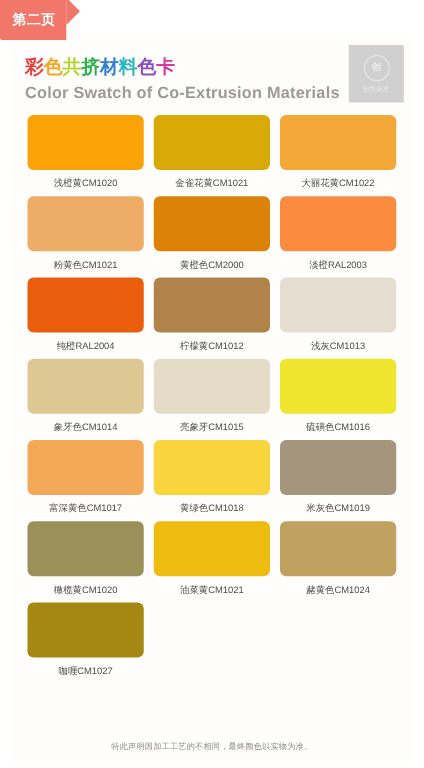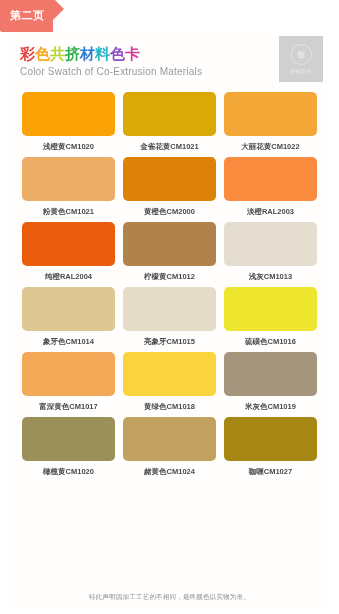--- a/index.html
+++ b/index.html
@@ -82,24 +82,25 @@
   .title-cn {
     font-size: 15px;
     font-weight: bold;
     letter-spacing: 0px;
     line-height: 1.1;
     white-space: nowrap;
   }
   .title-cn span { display: inline-block; }
   .title-en {
     margin-top: 3px;
-    font-size: 10px;
+    font-size: 13px;
     color: #9a9a9a;
     letter-spacing: 0.2px;
     white-space: nowrap;
+    font-weight: bold;
   }
 
   .logo-box {
     position: absolute;
     right: 8px;
     top: 6px;
     width: 44px;
     height: 46px;
     background: #c9c9c9;
     display: flex;
@@ -150,21 +151,20 @@
     height: 44px;
     border-radius: 5px;
   }
   .chip-label {
     margin-top: 6px;
     font-size: 7.5px;
     color: #4b4b4b;
     text-align: right;
     line-height: 1.2;
     white-space: nowrap;
-    font-weight: bold;
   }
 
   
   .footer {
     position: absolute;
     left: 0;
     right: 0;
     bottom: 8px;
     text-align: center;
     font-size: 6.5px;
@@ -254,20 +254,24 @@
         </div>
         <div class="cell">
           <div class="chip" style="background: rgb(165, 149, 125);"></div>
           <div class="chip-label">米灰色CM1019</div>
         </div>
         <div class="cell">
           <div class="chip" style="background: rgb(155, 144, 89);"></div>
           <div class="chip-label">橄榄黄CM1020</div>
         </div>
         <div class="cell">
+          <div class="chip" style="background: rgb(238, 188, 16);"></div>
+          <div class="chip-label">油菜黄CM1021</div>
+        </div>
+        <div class="cell">
           <div class="chip" style="background: rgb(193, 161, 95);"></div>
           <div class="chip-label">赭黄色CM1024</div>
         </div>
         <div class="cell">
           <div class="chip" style="background: rgb(167, 135, 19);"></div>
           <div class="chip-label">咖喱CM1027</div>
         </div>
       </div>
 
     <div class="footer">特此声明因加工工艺的不相同，最终颜色以实物为准。</div>

